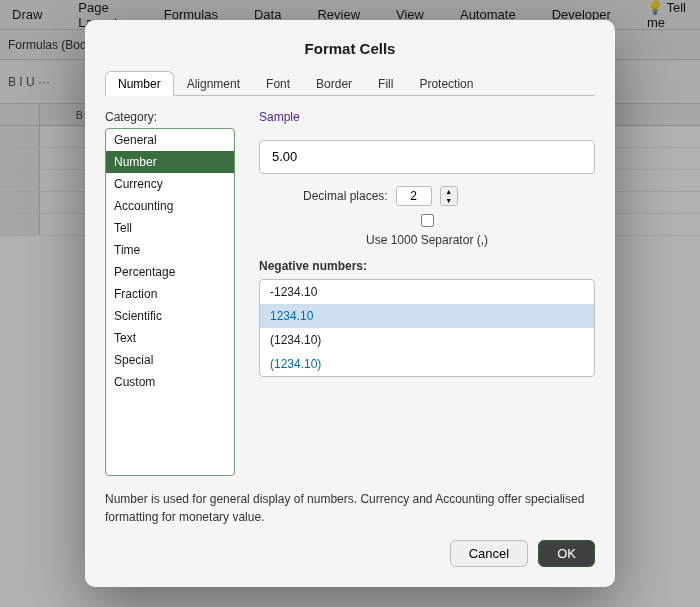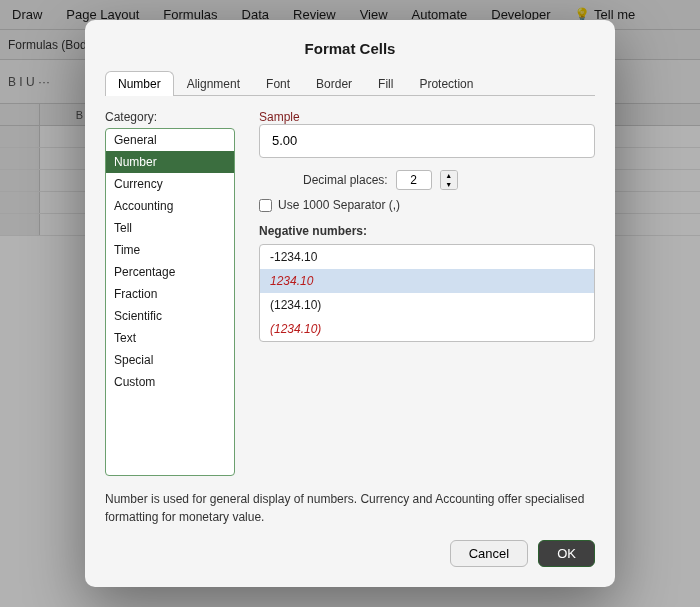--- a/index.html
+++ b/index.html
@@ -22,21 +22,21 @@
 
     
     .menu-bar {
       position: absolute;
       top: 0; left: 0; right: 0;
       height: 30px;
       background: #f0f0f0;
       display: flex;
       align-items: center;
       padding: 0 8px;
-      gap: 16px;
+      gap: 28px;
       border-bottom: 1px solid #d0d0d0;
       font-size: 13px;
     }
     .menu-item {
       cursor: pointer;
       color: #1a1a1a;
       padding: 2px 4px;
     }
 
     
@@ -221,22 +221,22 @@
       color: white;
     }
 
     
     .right-panel {
       flex: 1;
     }
 
     .sample-label {
       font-size: 12px;
-      margin-bottom: 0;
-      color: #7f1d1d;
+      margin-bottom: 16px;
+      color: #4c1d95;
     }
     .sample-box {
       background: white;
       border: 1px solid #c0c0c0;
       border-radius: 4px;
       padding: 8px 12px;
       font-size: 13px;
       margin-bottom: 12px;
       min-height: 34px;
     }
@@ -278,20 +278,21 @@
       justify-content: center;
       font-size: 7px;
       line-height: 1;
     }
 
     .checkbox-row {
       display: flex;
       align-items: center;
       gap: 6px;
       margin-bottom: 12px;
+      flex-direction: column;
     }
     .checkbox-row input { cursor: pointer; }
     .checkbox-label { font-size: 12px; color: #333; }
 
     .neg-label {
       font-size: 12px;
       margin-bottom: 6px;
       color: #333;
       font-weight: bold;
     }
@@ -301,21 +302,21 @@
       background: white;
       overflow: hidden;
     }
     .neg-item {
       padding: 5px 10px;
       font-size: 12px;
       cursor: pointer;
       color: #1a1a1a;
     }
     .neg-item.selected { background: #d0dff0; }
-    .neg-item.red { color: #b91c1c; font-style: italic; }
+    .neg-item.red { color: #0369a1; }
 
     
     .description {
       margin-top: 14px;
       font-size: 12px;
       color: #333;
       line-height: 1.5;
     }
 
     

